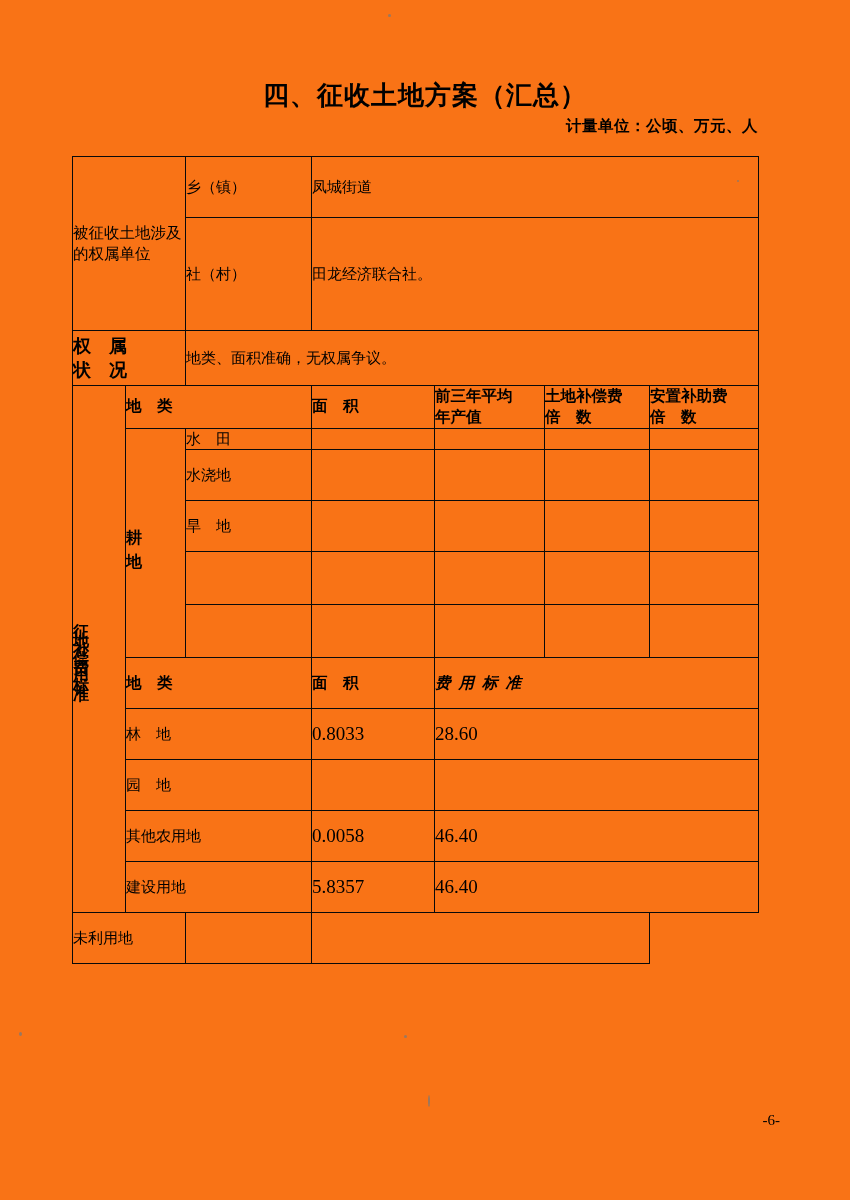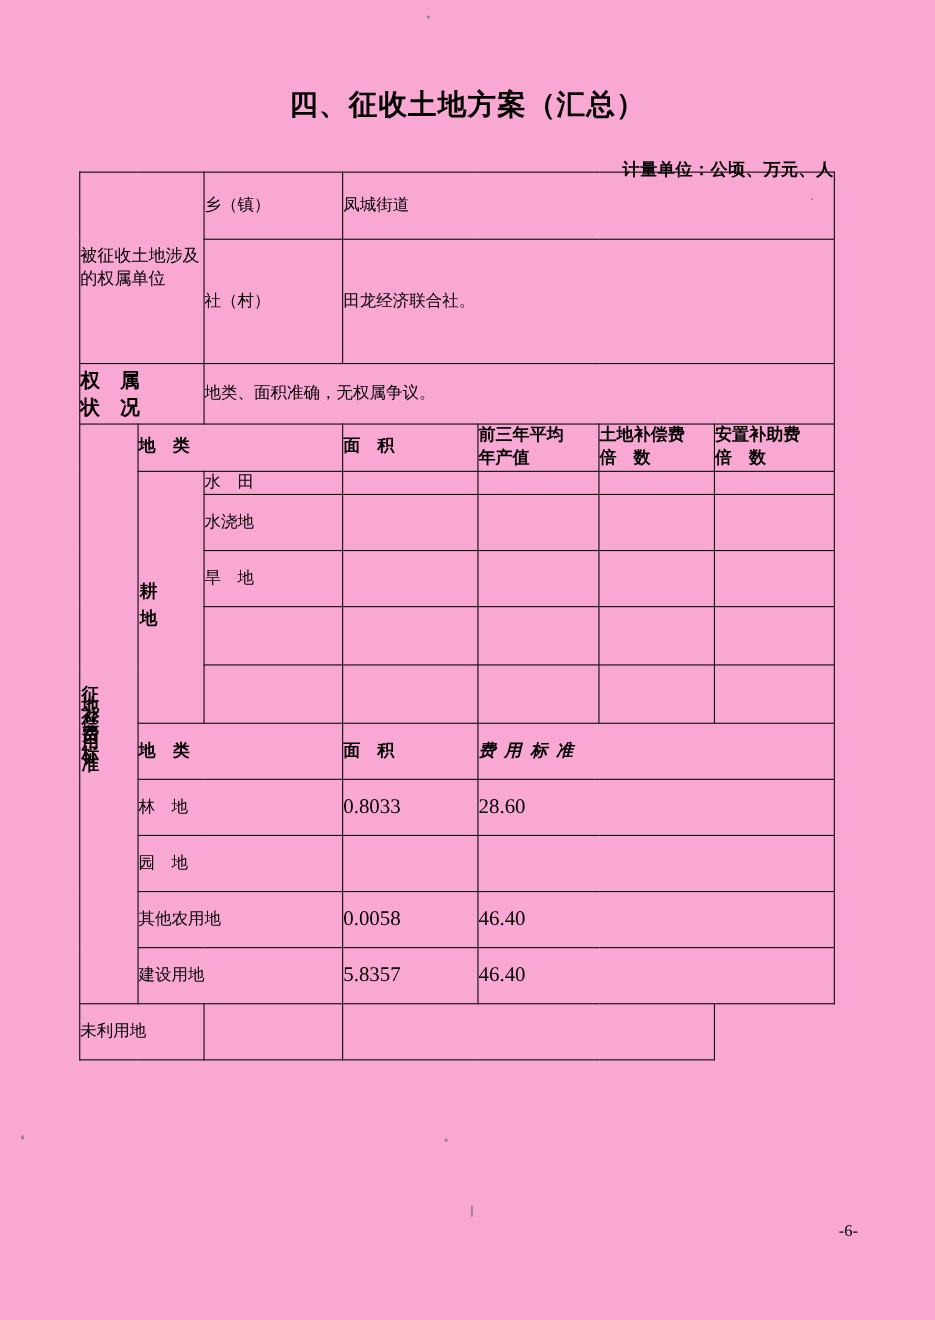--- a/index.html
+++ b/index.html
@@ -12,40 +12,40 @@
     height: 1200px;
     position: relative;
     font-family: "Liberation Serif", "DejaVu Serif", serif;
     color: #000000;
     overflow: hidden;
   }
 
   .page {
     position: absolute;
     inset: 0;
-    background: #f9a8d4;
+    background: #f97316;
   }
 
   
   .doc-title {
     position: absolute;
     left: 0;
     right: 0;
     top: 78px;
     text-align: center;
     font-size: 26px;
     font-weight: bold;
     letter-spacing: 1px;
     font-family: "Liberation Serif", "DejaVu Serif", serif;
   }
 
   .unit-line {
     position: absolute;
     right: 92px;
-    top: 144px;
+    top: 116px;
     font-size: 15.5px;
     font-weight: bold;
     letter-spacing: 0.5px;
     text-align: center;
   }
 
   
   .main-table {
     position: absolute;
     left: 72px;

